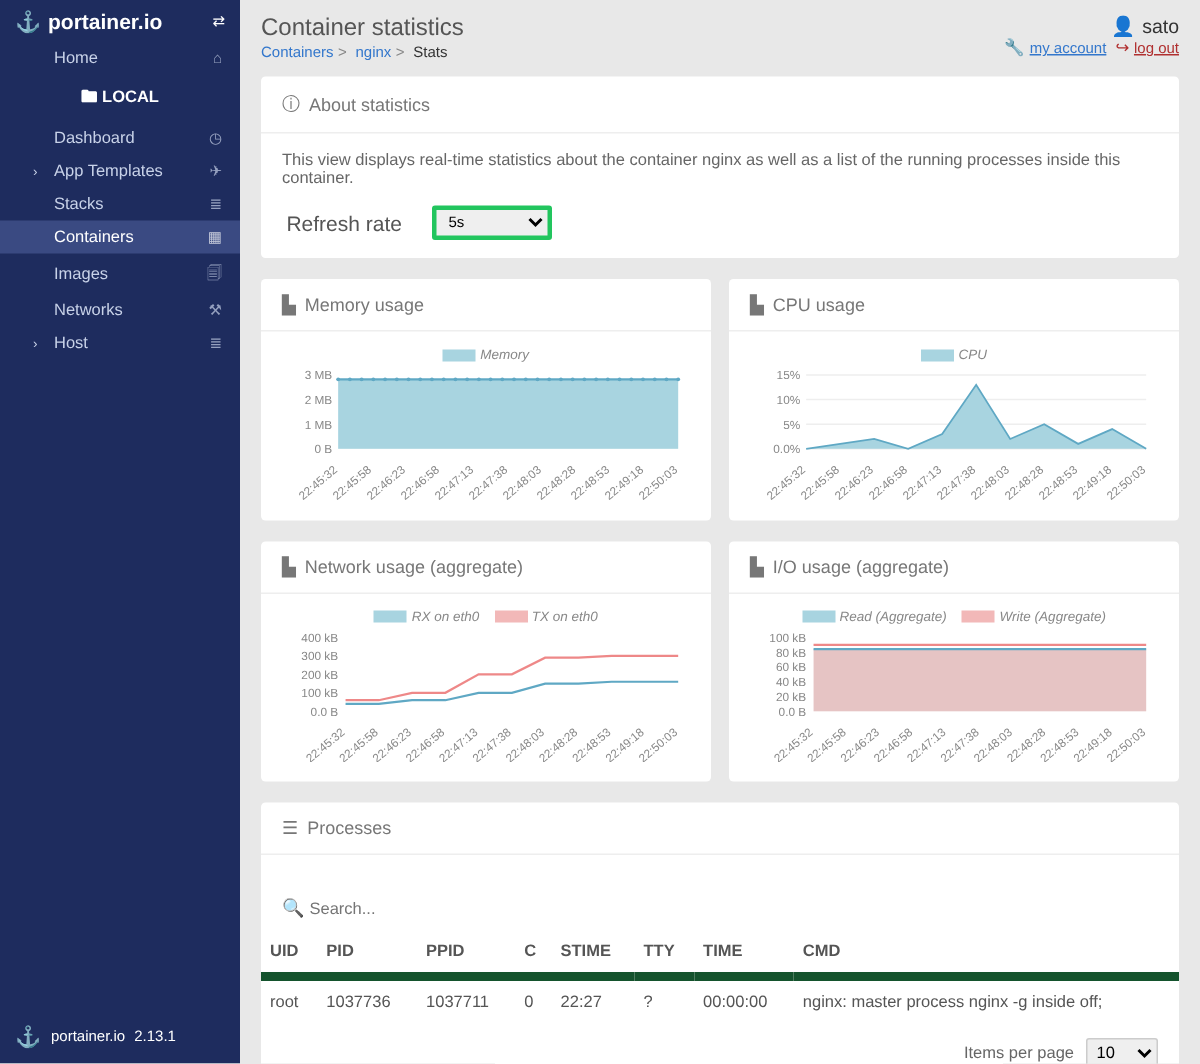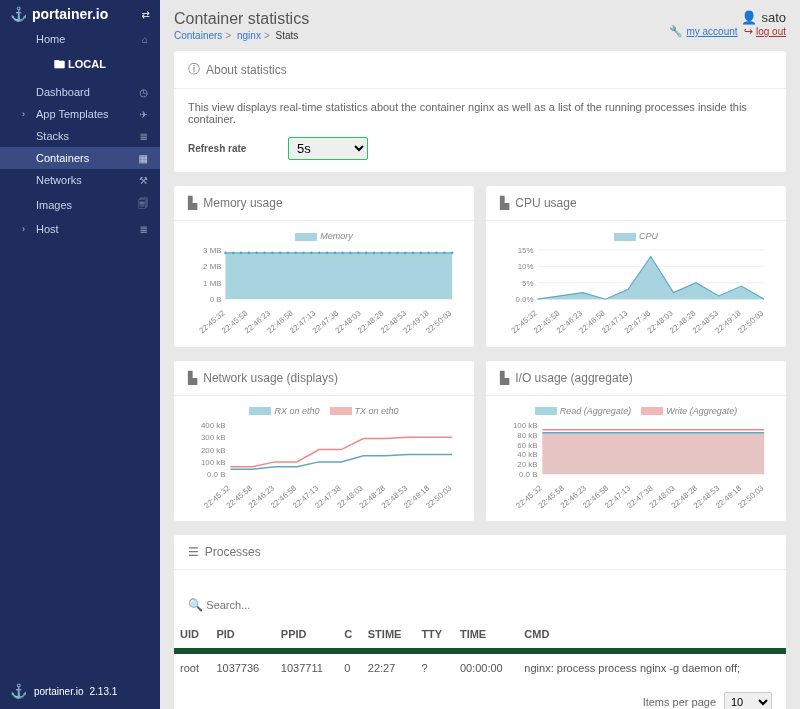--- a/index.html
+++ b/index.html
@@ -25,22 +25,22 @@
 .breadcrumb a { color:#3377cc; text-decoration:none; }
 .breadcrumb .sep { color:#888; margin:0 3px; }
 .header-right { text-align:right; font-size:11px; }
 .user-row { display:flex; align-items:center; justify-content:flex-end; gap:4px; color:#333; font-size:13px; }
 .user-links a { color:#3377cc; text-decoration:underline; font-size:10px; }
 .logout { color:#b03030 !important; }
 .panel { background:#fff; border-radius:3px; margin-bottom:14px; }
 .panel-head { padding:10px 14px; color:#777; font-size:12px; border-bottom:1px solid #eee; display:flex; align-items:center; gap:6px; }
 .panel-body { padding:12px 14px; font-size:11px; color:#666; }
 .form-row { display:flex; align-items:center; gap:20px; margin-top:12px; }
-.form-row label { font-weight:700; font-size:10px; color:#555; width:80px; }
-.form-row select { width:80px; font-size:13px; padding:2px 4px; border:1px solid #22c55e; border-radius:2px; }
+.form-row label { font-weight:400; font-size:14px; color:#555; width:80px;text-align:right; }
+.form-row select { width:80px; font-size:10px; padding:2px 4px; border:3px solid #22c55e; border-radius:2px; }
 .grid { display:flex; gap:12px; margin-bottom:14px; }
 .grid .panel { flex:1; margin-bottom:0; }
 .chart-body { padding:10px 12px; }
 .chart { width:100%; height:auto; }
 .axis-text { font-size:8px; fill:#888; }
 .legend { display:flex; justify-content:center; gap:10px; font-size:9px; color:#888; margin-bottom:4px;font-style:italic; }
 .legend .sw { display:inline-block; width:22px; height:8px; vertical-align:middle; margin-right:3px; }
 .proc-table { width:100%; border-collapse:collapse; font-size:11px; }
 .proc-table th { text-align:left; padding:8px 6px; color:#555; font-weight:600; }
 .proc-table td { padding:8px 6px; border-top:6px solid #14532d; color:#555; }
@@ -86,27 +86,27 @@
             <span class="lbl">Stacks</span>
             <span class="right-ico">≣</span>
           </div>
           <div class="nav-item active">
             <span class="chev"></span>
             <span class="lbl">Containers</span>
             <span class="right-ico">▦</span>
           </div>
           <div class="nav-item">
             <span class="chev"></span>
+            <span class="lbl">Images</span>
+            <span class="right-ico">🗐</span>
+          </div>
+          <div class="nav-item">
+            <span class="chev"></span>
             <span class="lbl">Networks</span>
             <span class="right-ico">⚒</span>
-          </div>
-          <div class="nav-item">
-            <span class="chev"></span>
-            <span class="lbl">Images</span>
-            <span class="right-ico">🗐</span>
           </div>
           <div class="nav-item">
             <span class="chev">›</span>
             <span class="lbl">Host</span>
             <span class="right-ico">≣</span>
           </div>
         </div>
     </div>
     <div class="footer-brand">
       <span class="anchor-icon">⚓</span>
@@ -259,21 +259,21 @@
               </g>
           </svg>
         </div>
       </div>
     </div>
 
     <div class="grid">
       <div class="panel">
         <div class="panel-head">
             <span>▙</span>
-            <span>Network usage (displays)</span>
+            <span>Network usage (aggregate)</span>
           </div>
         <div class="chart-body">
           <div class="legend">
             <span><span class="sw" style="background:#a8d4e0"></span><span>RX on eth0</span></span>
             <span><span class="sw" style="background:#f2b8b8"></span><span>TX on eth0</span></span>
           </div>
           <svg class="chart" viewBox="0 0 280 90">
             <g id="net-y">
                 <text x="40" y="8" text-anchor="end" class="axis-text">400 kB</text>
                 <text x="40" y="20.5" text-anchor="end" class="axis-text">300 kB</text>
@@ -363,21 +363,21 @@
           </thead>
         <tbody id="proc-body">
             <tr>
               <td>root</td>
               <td>1037736</td>
               <td>1037711</td>
               <td>0</td>
               <td>22:27</td>
               <td>?</td>
               <td>00:00:00</td>
-              <td>nginx: process process nginx -g daemon off;</td>
+              <td>nginx: master process nginx -g inside off;</td>
             </tr>
           </tbody>
       </table>
       <div class="pager">
         <span>Items per page</span>
         <select><option>10</option></select>
       </div>
     </div>
 
   </div>

